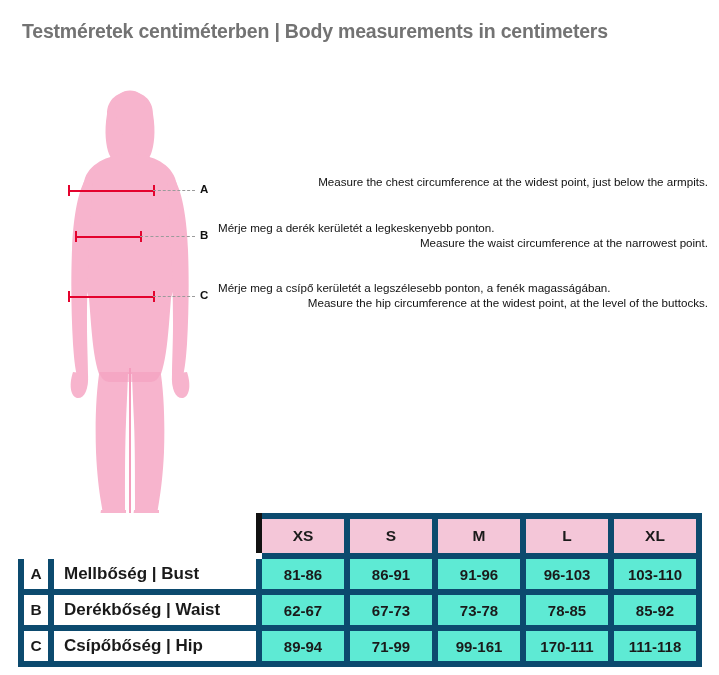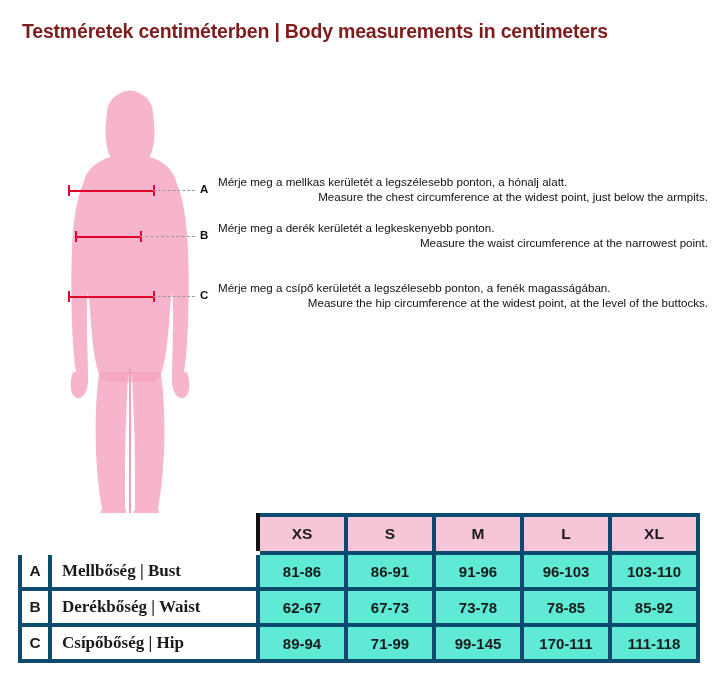--- a/index.html
+++ b/index.html
@@ -23,21 +23,21 @@
   }
   
   #title {
     position: absolute;
     left: 22px;
     top: 20px;
     width: 690px;
     font-size: 19.5px;
     font-weight: bold;
     letter-spacing: -0.2px;
-    color: #7f1d1d;
+    color: #737373;
     white-space: nowrap;
   }
 
   
   #figure {
     position: absolute;
     left: 55px;
     top: 62px;
     width: 150px;
     height: 460px;
@@ -81,21 +81,21 @@
 
   
   #size-table {
     position: absolute;
     left: 18px;
     top: 513px;
     border-collapse: collapse;
     table-layout: fixed;
   }
   #size-table td, #size-table th {
-    border: 4px solid #0c4a6e;
+    border: 6px solid #0c4a6e;
     padding: 0;
     text-align: center;
     vertical-align: middle;
     font-size: 15px;
     background: #ffffff;
   }
   .col-letter { width: 30px; }
   .col-name   { width: 208px; }
   .col-size   { width: 88px; }
 
@@ -124,21 +124,20 @@
     font-weight: bold;
     font-size: 15.5px;
     background: #ffffff;
   }
   #size-table td.rowname {
     text-align: left;
     padding-left: 10px;
     font-size: 17px;
     font-weight: bold;
     background: #ffffff;
-    font-family: Liberation Serif, serif;
   }
   #size-table td.value {
     font-size: 15px;
     font-weight: bold;
     background: #5eead4;
   }
 </style>
 </head>
 <body>
 
@@ -203,21 +202,20 @@
   <div class="leader" style="left:140px; top:236px; width:55px;"></div>
   <div class="marker-letter" style="left:200px; top:229px;">B</div>
 
   <div class="marker-line" style="left:68px; top:296px; width:85px;"></div>
   <div class="marker-cap" style="left:68px; top:291px;"></div>
   <div class="marker-cap" style="left:153px; top:291px;"></div>
   <div class="leader" style="left:153px; top:296px; width:42px;"></div>
   <div class="marker-letter" style="left:200px; top:289px;">C</div>
 
   <div class="desc" style="top:174px;">
-    <span class="hu">Mérje meg a mellkas kerületét a legszélesebb ponton, a hónalj alatt.</span>
     <span class="en">Measure the chest circumference at the widest point, just below the armpits.</span>
   </div>
 
   <div class="desc" style="top:280px;">
     <span class="hu">Mérje meg a csípő kerületét a legszélesebb ponton, a fenék magasságában.</span>
     <span class="en">Measure the hip circumference at the widest point, at the level of the buttocks.</span>
   </div>
 
   <div class="desc" style="top:220px;">
     <span class="hu">Mérje meg a derék kerületét a legkeskenyebb ponton.</span>
@@ -262,20 +260,20 @@
         <td class="value">67-73</td>
         <td class="value">73-78</td>
         <td class="value">78-85</td>
         <td class="value">85-92</td>
       </tr>
       <tr>
         <td class="letter">C</td>
         <td class="rowname">Csípőbőség | Hip</td>
         <td class="value">89-94</td>
         <td class="value">71-99</td>
-        <td class="value">99-145</td>
+        <td class="value">99-161</td>
         <td class="value">170-111</td>
         <td class="value">111-118</td>
       </tr>
     </tbody>
   </table>
 
 </div>
 
 </body></html>

